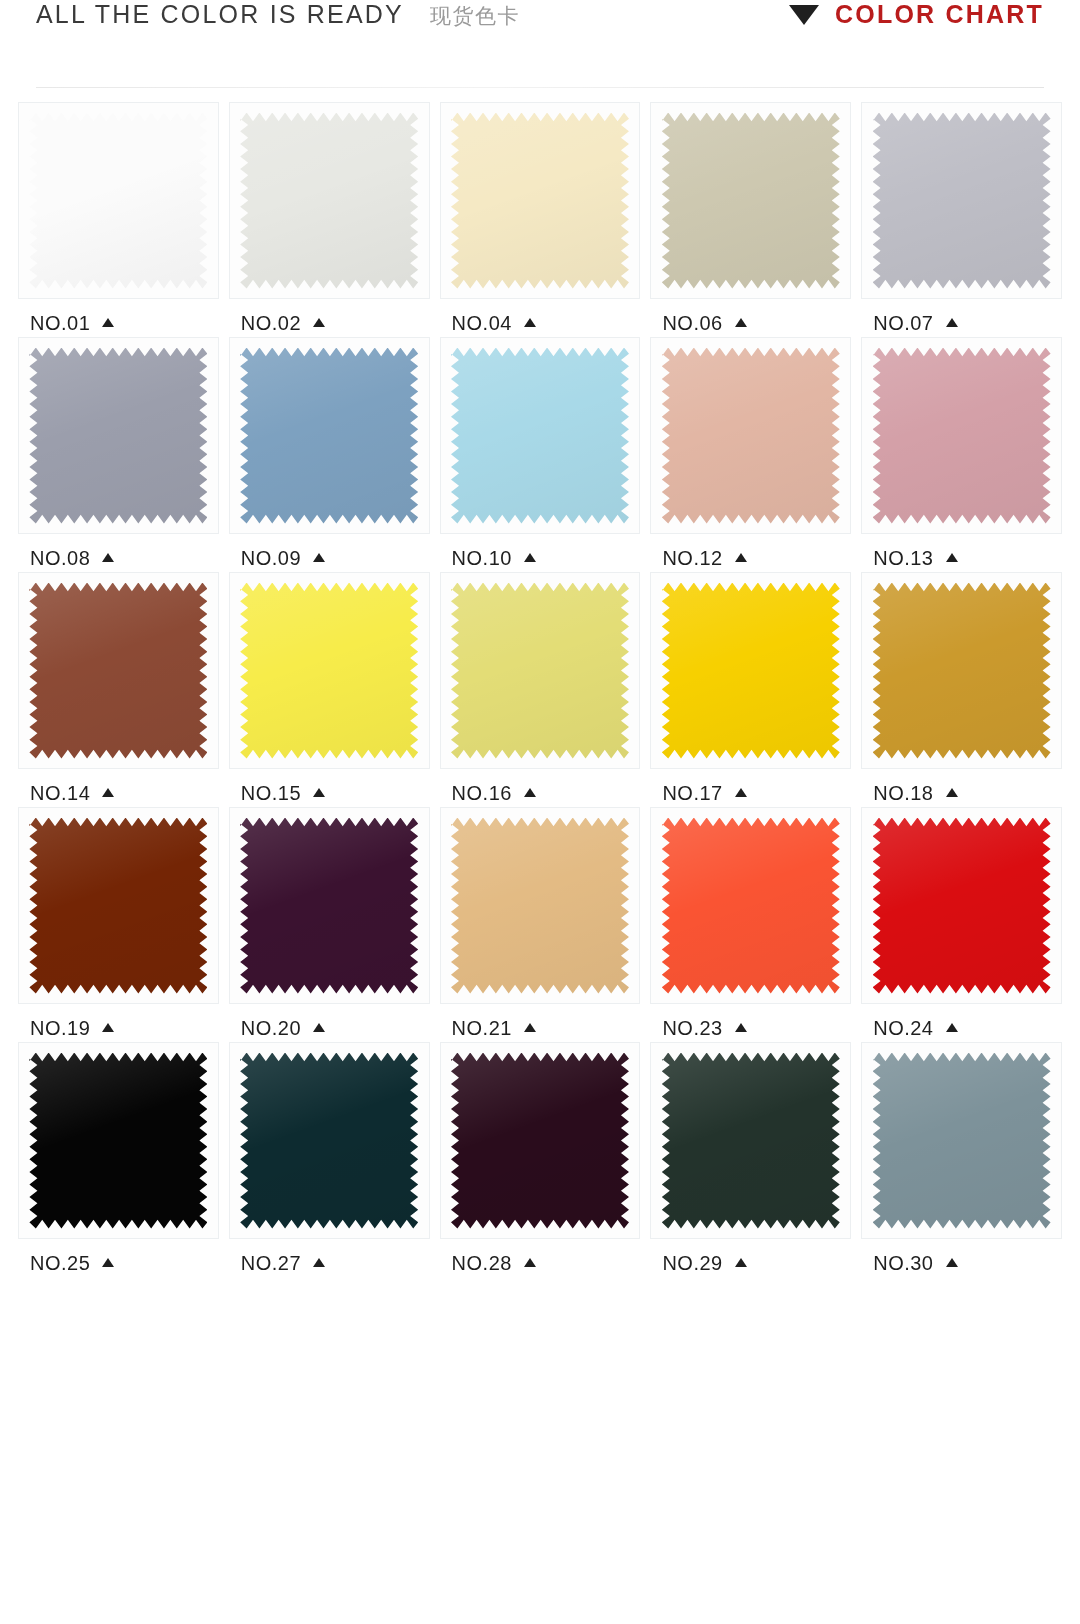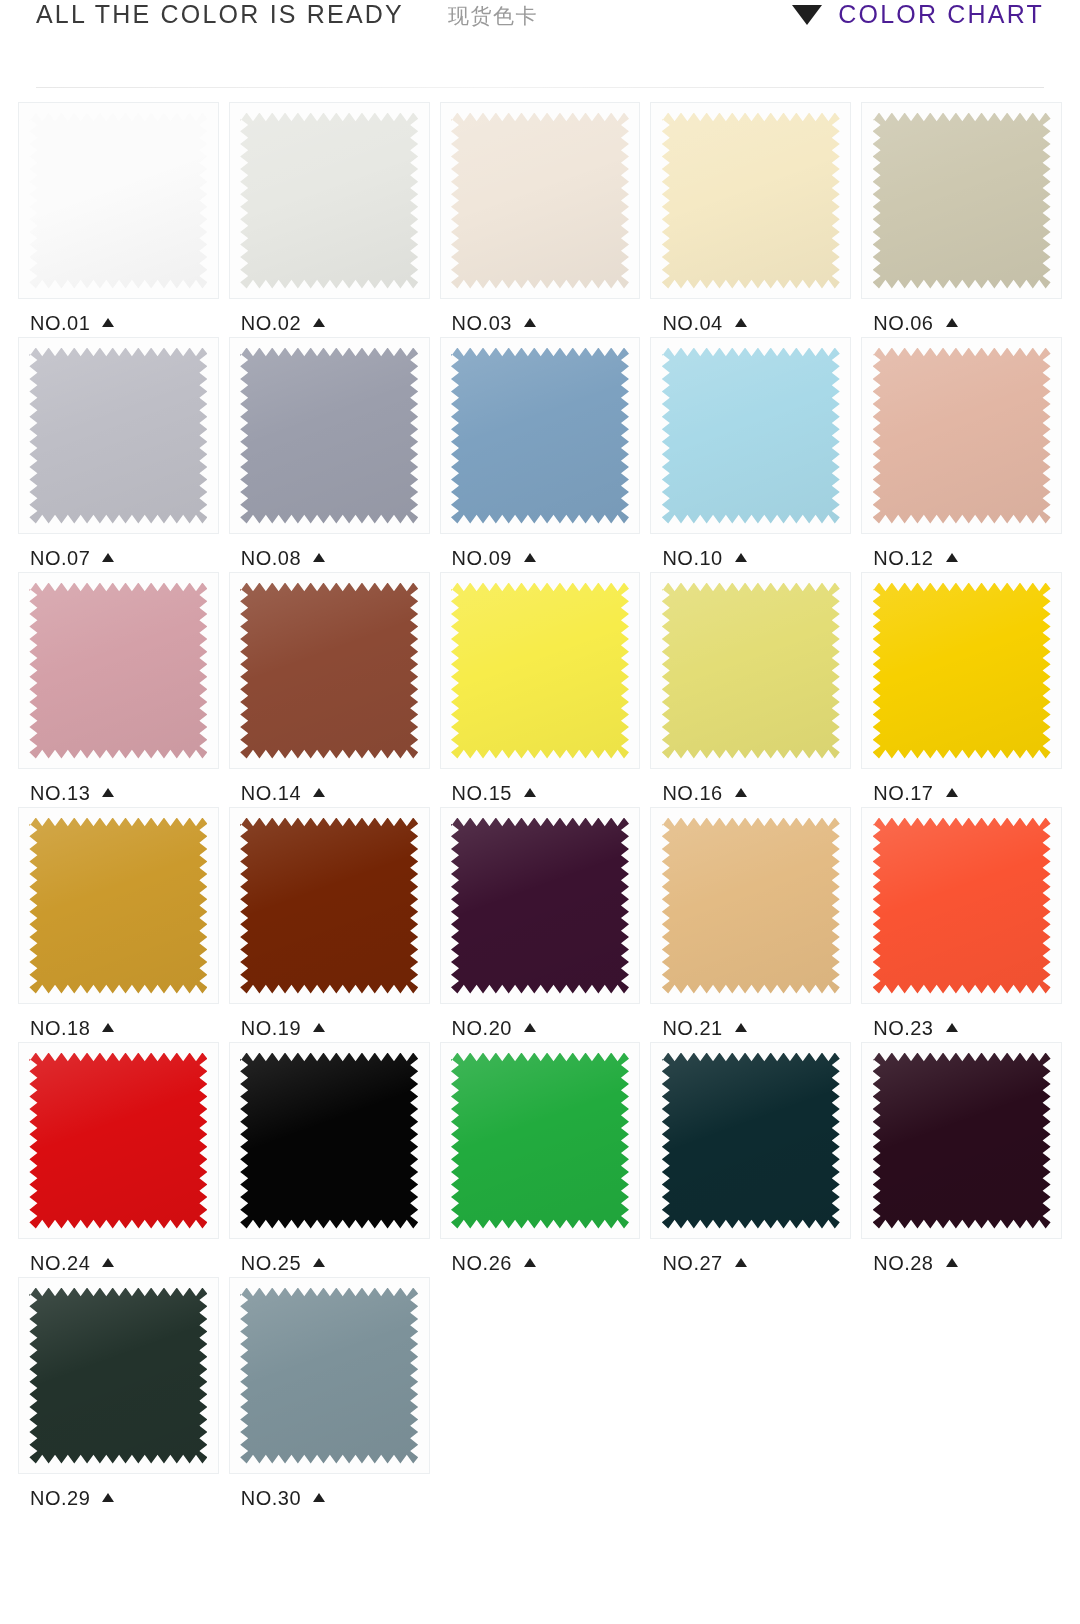--- a/index.html
+++ b/index.html
@@ -37,40 +37,39 @@
     color: #3a3a3a;
     font-weight: 400;
     white-space: nowrap;
   }
   .title-cn {
     font-size: 21px;
     letter-spacing: 1.5px;
     color: #9a9a9a;
     font-weight: 400;
     white-space: nowrap;
-    margin-left: 18px;
   }
   .header-right {
     display: flex;
     align-items: center;
     gap: 16px;
   }
   .tri-down {
     width: 0;
     height: 0;
     border-left: 15px solid transparent;
     border-right: 15px solid transparent;
     border-top: 20px solid #1f1f1f;
     display: block;
   }
   .title-chart {
     font-size: 25px;
     letter-spacing: 2.2px;
-    color: #4c1d95;
-    font-weight: 400;
+    color: #b91c1c;
+    font-weight: 700;
     white-space: nowrap;
   }
   .header-rule {
     position: absolute;
     left: 36px;
     right: 36px;
     bottom: 8px;
     height: 1px;
     background: linear-gradient(to right, #e8e8e8, #f2f2f2 45%, #e4e4e4);
   }
@@ -210,31 +209,20 @@
         </div>
       </div>
       <div class="label">
         <span>NO.02</span>
         <span class="tri-up"></span>
       </div>
     </div>
     <div class="cell">
       <div class="swatch-frame">
         <div class="swatch">
-          <div class="zig" style="background: rgb(240, 230, 218);"></div>
-        </div>
-      </div>
-      <div class="label">
-        <span>NO.03</span>
-        <span class="tri-up"></span>
-      </div>
-    </div>
-    <div class="cell">
-      <div class="swatch-frame">
-        <div class="swatch">
           <div class="zig" style="background: rgb(245, 233, 196);"></div>
         </div>
       </div>
       <div class="label">
         <span>NO.04</span>
         <span class="tri-up"></span>
       </div>
     </div>
     <div class="cell">
       <div class="swatch-frame">
@@ -430,31 +418,20 @@
         </div>
       </div>
       <div class="label">
         <span>NO.25</span>
         <span class="tri-up"></span>
       </div>
     </div>
     <div class="cell">
       <div class="swatch-frame">
         <div class="swatch">
-          <div class="zig" style="background: rgb(34, 171, 62);"></div>
-        </div>
-      </div>
-      <div class="label">
-        <span>NO.26</span>
-        <span class="tri-up"></span>
-      </div>
-    </div>
-    <div class="cell">
-      <div class="swatch-frame">
-        <div class="swatch">
           <div class="zig" style="background: rgb(13, 43, 48);"></div>
         </div>
       </div>
       <div class="label">
         <span>NO.27</span>
         <span class="tri-up"></span>
       </div>
     </div>
     <div class="cell">
       <div class="swatch-frame">

